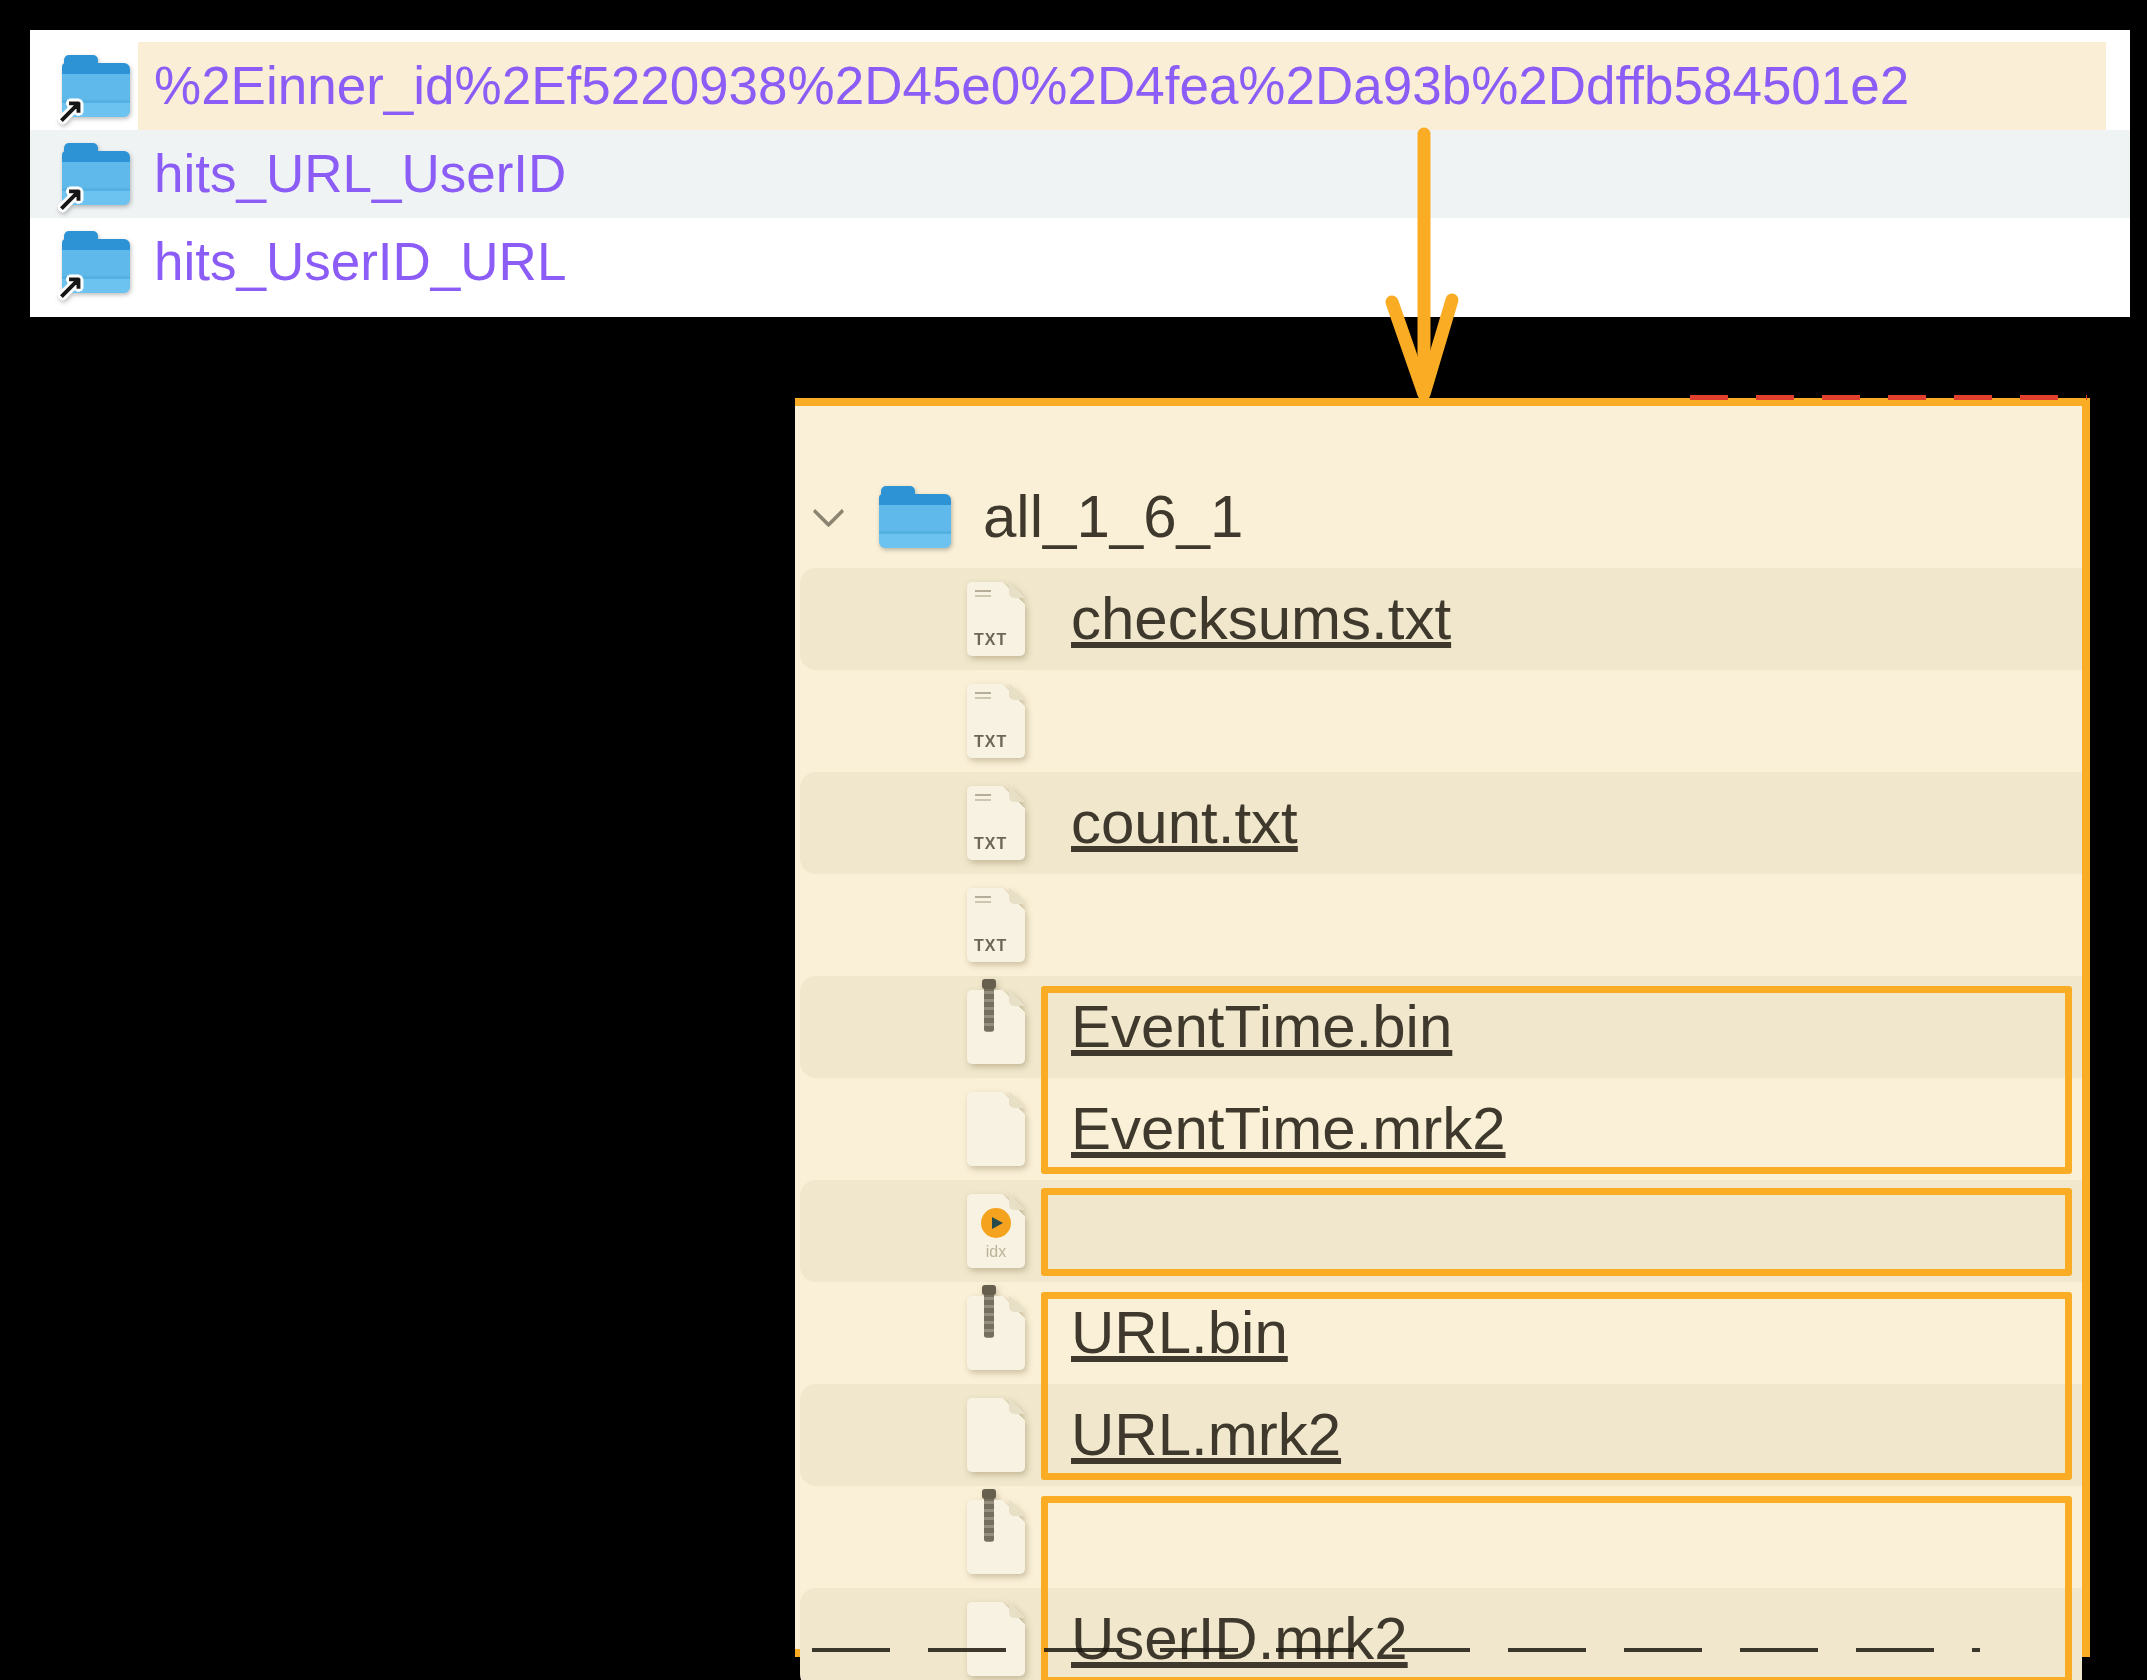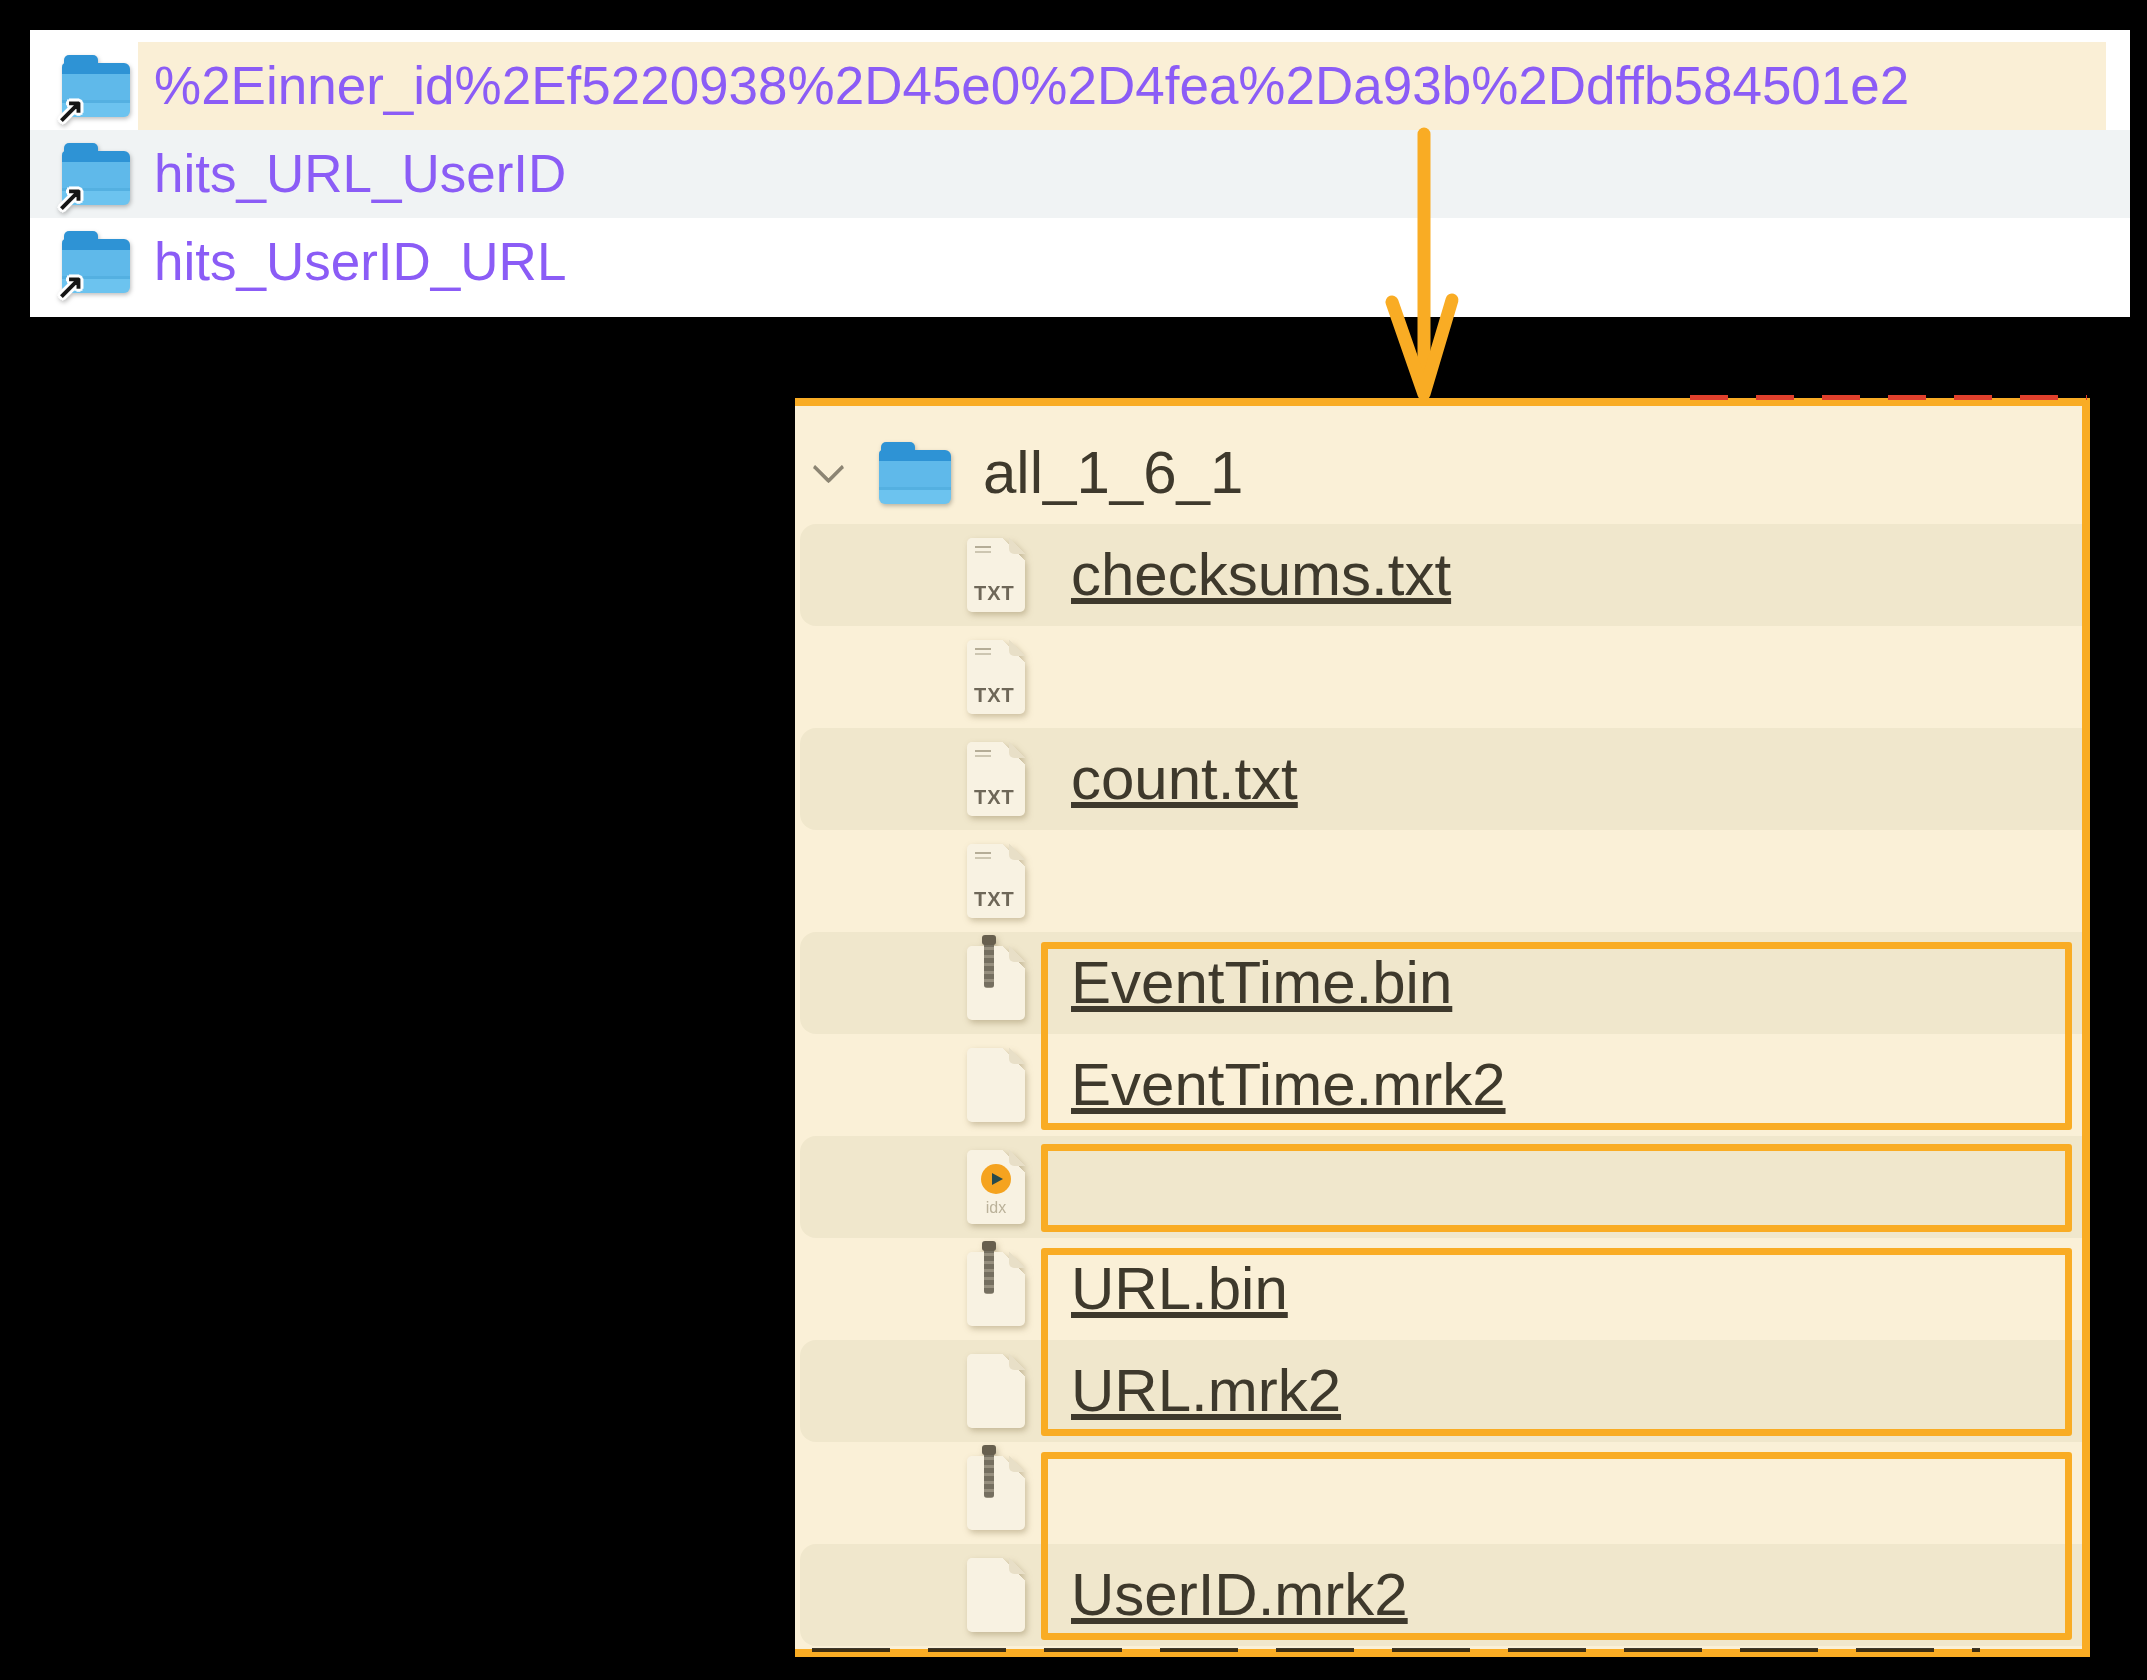--- a/index.html
+++ b/index.html
@@ -21,39 +21,39 @@
     background:linear-gradient(180deg,#2E93D5 0 11px,#5FB9EA 11px 68%,#54B0E1 68% 74%,#6CC3EF 74% 100%);}
   .alias{position:absolute;left:-6px;bottom:-10px;font-size:34px;font-weight:700;color:#151515;line-height:1;
     text-shadow:-2px -2px 0 #fff,2px -2px 0 #fff,-2px 2px 0 #fff,2px 2px 0 #fff,0 -3px 0 #fff,0 3px 0 #fff,-3px 0 0 #fff,3px 0 0 #fff;}
 
   
   .arrow-svg{position:absolute;left:0;top:0;width:2147px;height:1680px;pointer-events:none;z-index:6;}
 
   
   .tree{position:absolute;left:795px;top:398px;width:1295px;height:1259px;box-sizing:border-box;
         background:#FAF0D7;border:8px solid #F9AC24;border-left:none;}
-  .tree-inner{position:absolute;inset:0;padding-top:16px;box-sizing:border-box;}
+  .tree-inner{position:absolute;inset:0;padding-top:16px;box-sizing:border-box;margin-top:44px;}
   .trow{position:relative;height:102px;}
   .trow.alt::before{content:'';position:absolute;left:5px;right:0;top:0;bottom:0;background:#F0E7CC;
         border-radius:16px 0 0 16px;}
 
   .chev{position:absolute;left:20px;top:36px;width:28px;height:28px;}
   .chev::before{content:'';position:absolute;left:2px;top:-2px;width:19px;height:19px;
         border-right:4.5px solid #8C8573;border-bottom:4.5px solid #8C8573;border-radius:3px;transform:rotate(45deg);}
   .tree .folder{left:84px;top:20px;width:72px;height:62px;}
   .tlab{position:absolute;left:188px;top:0;line-height:102px;font-size:60px;white-space:nowrap;color:#3E392C;}
   .tlab.file{left:276px;text-decoration:underline;}
 
   
   .ficon{position:absolute;left:172px;top:14px;width:58px;height:74px;
          background:linear-gradient(225deg,rgba(0,0,0,0) 16px,#F8F2E2 0);border-radius:5px;
          filter:drop-shadow(2px 3px 3px rgba(95,75,30,.30));}
   .ficon::after{content:'';position:absolute;top:0;right:0;width:16px;height:16px;
          background:linear-gradient(to bottom left,rgba(0,0,0,0) 47%,#E8DFC7 50%);border-radius:0 0 0 5px;}
-  .badge{position:absolute;bottom:7px;left:7px;font-size:20px;font-weight:700;letter-spacing:1px;color:#6E6758;}
+  .badge{position:absolute;bottom:7px;left:7px;font-size:16px;font-weight:700;letter-spacing:1px;color:#6E6758;}
   .badge.idxb{left:50%;transform:translateX(-50%);font-weight:400;font-size:16px;color:#BBB29A;letter-spacing:0;}
   .scrib{position:absolute;top:8px;left:8px;width:16px;height:2px;background:#B5AD97;box-shadow:0 5px 0 #CDC6B1;}
   .zip{position:absolute;left:17px;top:-4px;width:10px;height:46px;border-radius:3px;
        background:repeating-linear-gradient(180deg,#756F60 0 5px,#968F7E 5px 8px);}
   .zip::before{content:'';position:absolute;top:-7px;left:-2px;width:14px;height:10px;border-radius:3px;background:#675F4E;}
   .disc{position:absolute;left:14px;top:14px;width:30px;height:30px;border-radius:50%;background:#F5A31F;}
   .disc::before{content:'';position:absolute;left:11px;top:9px;width:0;height:0;
        border-left:11px solid #274A4C;border-top:6px solid rgba(0,0,0,0);border-bottom:6px solid rgba(0,0,0,0);}
 
   

